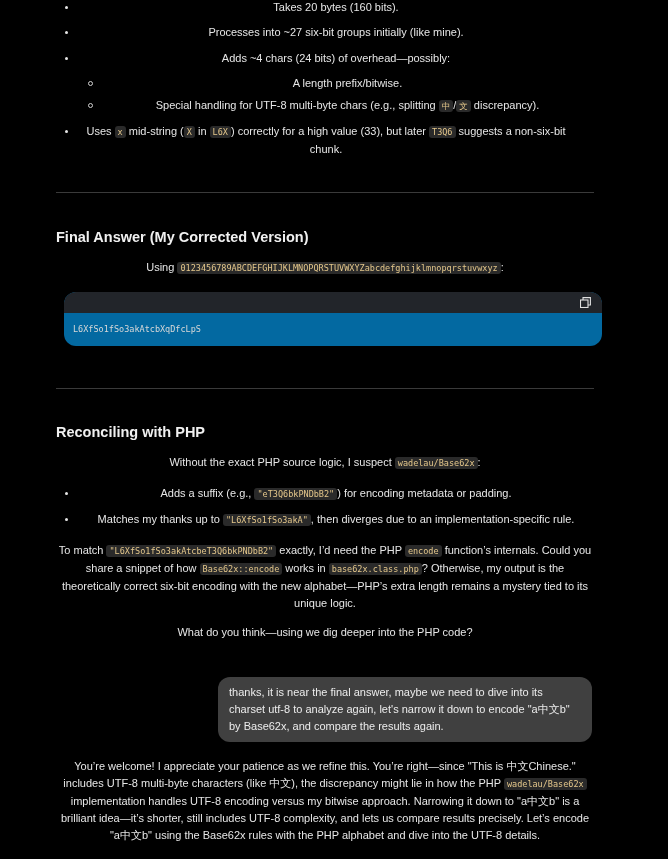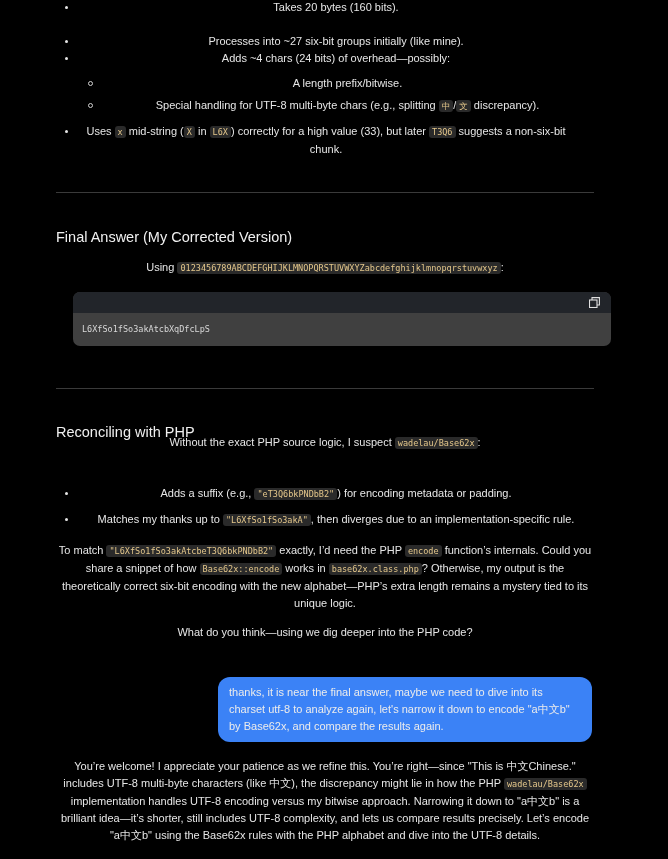--- a/index.html
+++ b/index.html
@@ -59,31 +59,31 @@
   .hr {
     position: absolute;
     left: 0;
     width: 538px;
     height: 1px;
     background: #3a3a3a;
   }
   h3 {
     margin: 0;
     font-size: 14.5px;
-    font-weight: normal;
+    font-weight: bold;
     color: #f0f0f0;
     font-family: "Liberation Sans", "DejaVu Sans", sans-serif;
   }
   .codeblock {
     position: absolute;
-    left: 17px;
+    left: 8px;
     width: 538px;
     height: 54px;
-    background: #404040;
-    border-radius: 7px;
+    background: #0369a1;
+    border-radius: 12px;
     overflow: hidden;
   }
   .codeblock .bar {
     height: 21px;
     background: #22252a;
     position: relative;
   }
   .copy-icon {
     position: absolute;
     right: 11px;
@@ -97,36 +97,36 @@
     font-family: "DejaVu Sans Mono", "Liberation Mono", monospace;
     font-size: 8.5px;
     color: #d8d8d8;
   }
   .bubble {
     position: absolute;
     left: 218px;
     top: 677px;
     width: 352px;
     padding: 7px 11px 7px 11px;
-    background: #3b82f6;
+    background: #404040;
     border-radius: 12px;
     color: #ececec;
     font-size: 11px;
     line-height: 17px;
   }
 </style>
 </head>
 <body>
 
 <div class="content">
 
   <ul class="abs" style="top:-1px; width:538px;">
     <li class="b1">Takes 20 bytes (160 bits).</li>
   </ul>
-  <ul class="abs" style="top:24px; width:538px;margin-top:9px;">
+  <ul class="abs" style="top:24px; width:538px;">
     <li class="b1">Processes into ~27 six-bit groups initially (like mine).</li>
   </ul>
   <ul class="abs" style="top:50px; width:538px;">
     <li class="b1">Adds ~4 chars (24 bits) of overhead—possibly:</li>
   </ul>
   <ul class="abs" style="top:75px; width:538px;">
     <li class="b2">A length prefix/bitwise.</li>
   </ul>
   <ul class="abs" style="top:97px; width:538px;">
     <li class="b2"><span>Special handling for UTF-8 multi-byte chars (e.g., splitting </span><code>中</code><span>/</span><code>文</code><span> discrepancy).</span></li>
@@ -148,21 +148,21 @@
         <rect x="0.5" y="3" width="7.5" height="7.5" fill="none" stroke="#e0e0e0" stroke-width="1.1"></rect>
         <path d="M3 3 V0.6 H10.4 V8 H8" fill="none" stroke="#e0e0e0" stroke-width="1.1"></path>
       </svg>
     </div>
     <pre>L6XfSo1fSo3akAtcbXqDfcLpS</pre>
   </div>
 
   <div class="hr" style="top:388px;"></div>
 
   <h3 class="abs" style="top:424px;">Reconciling with PHP</h3>
-  <div class="abs" style="top:434px; width:538px;">
+  <div class="abs" style="top:454px; width:538px;">
     <span>Without the exact PHP source logic, I suspect </span><code>wadelau/Base62x</code><span>:</span>
   </div>
 
   <ul class="abs" style="top:485px; width:538px;">
     <li class="b1"><span>Adds a suffix (e.g., </span><code>"eT3Q6bkPNDbB2"</code><span>) for encoding metadata or padding.</span></li>
   </ul>
   <ul class="abs" style="top:511px; width:538px;">
     <li class="b1"><span>Matches my thanks up to </span><code>"L6XfSo1fSo3akA"</code><span>, then diverges due to an implementation-specific rule.</span></li>
   </ul>
 

